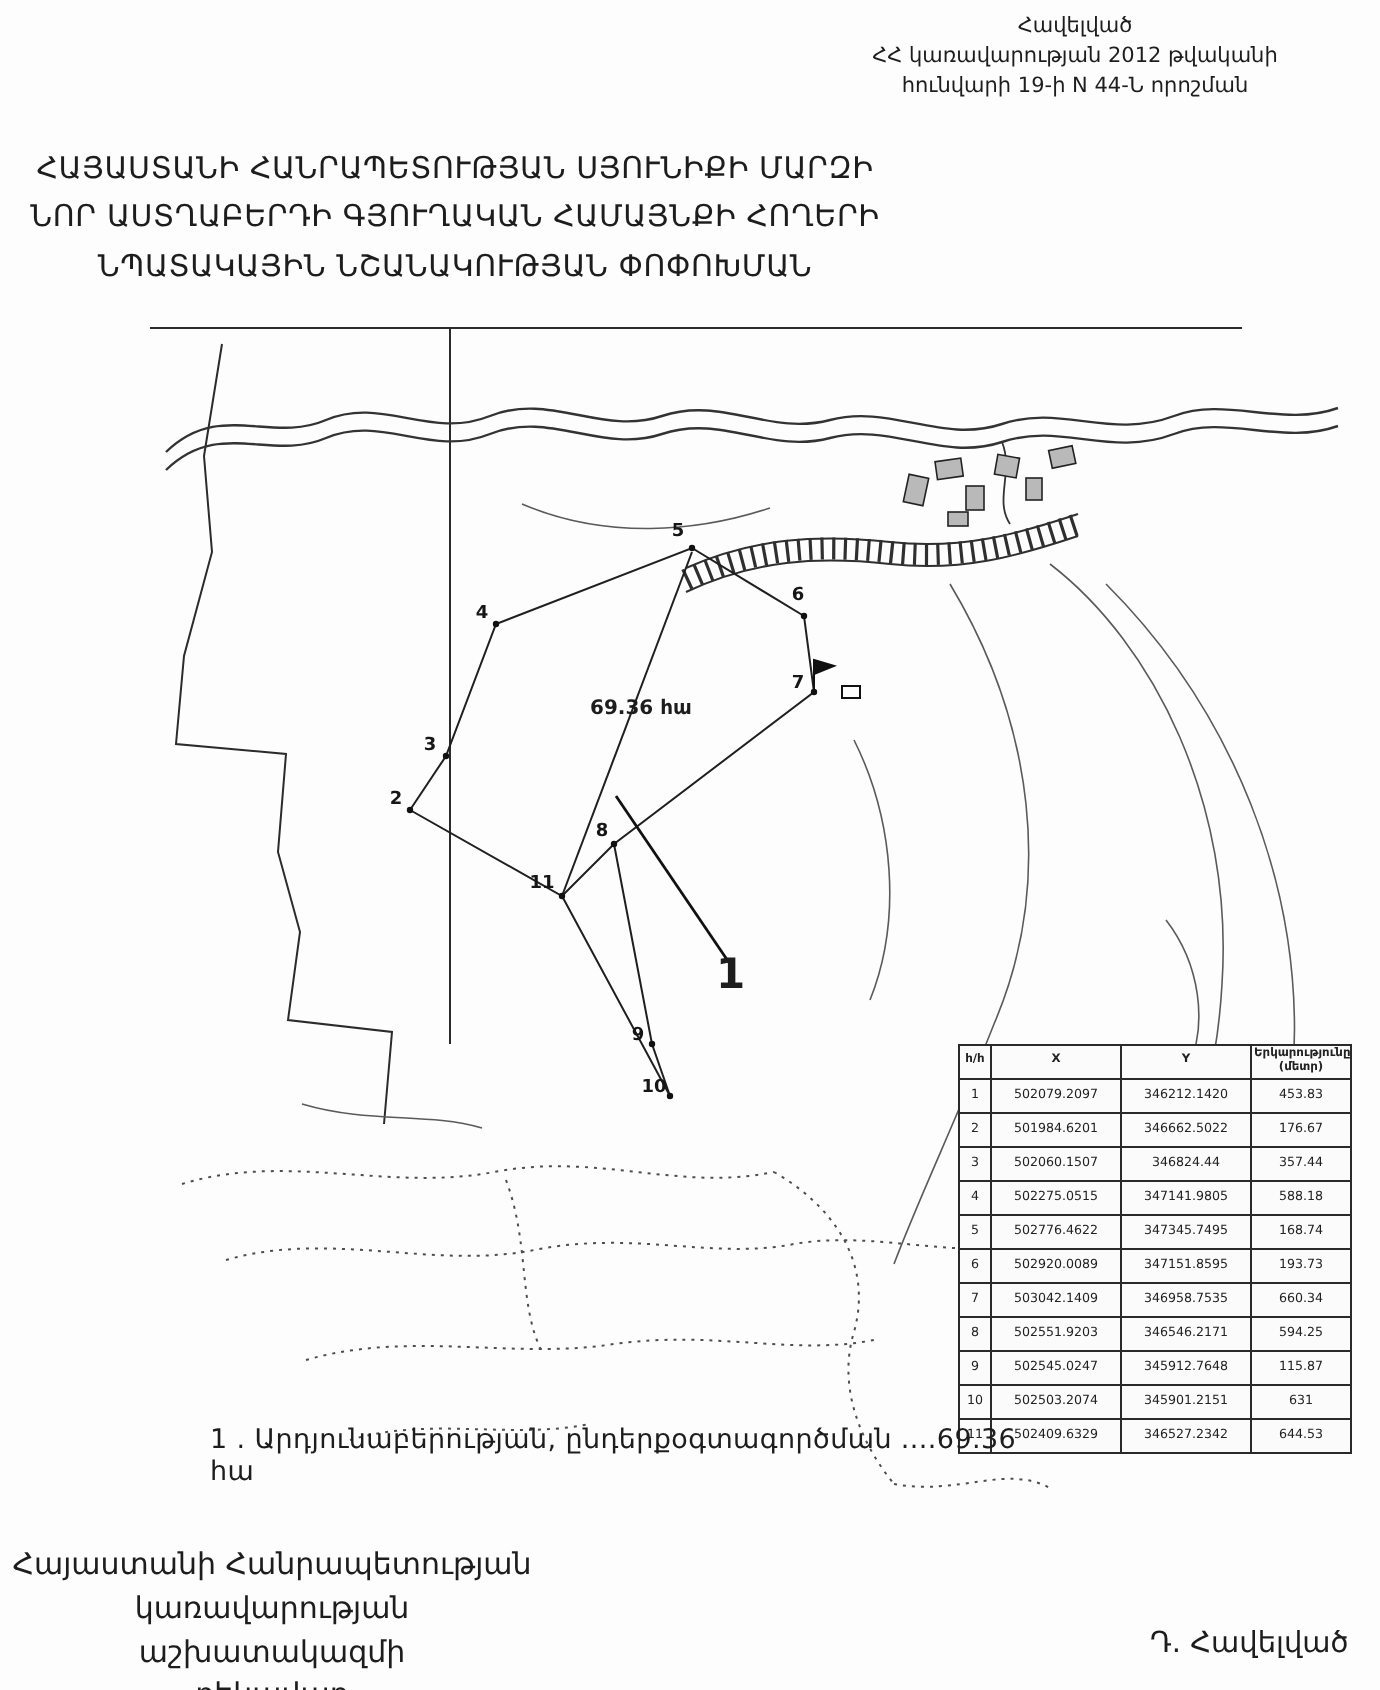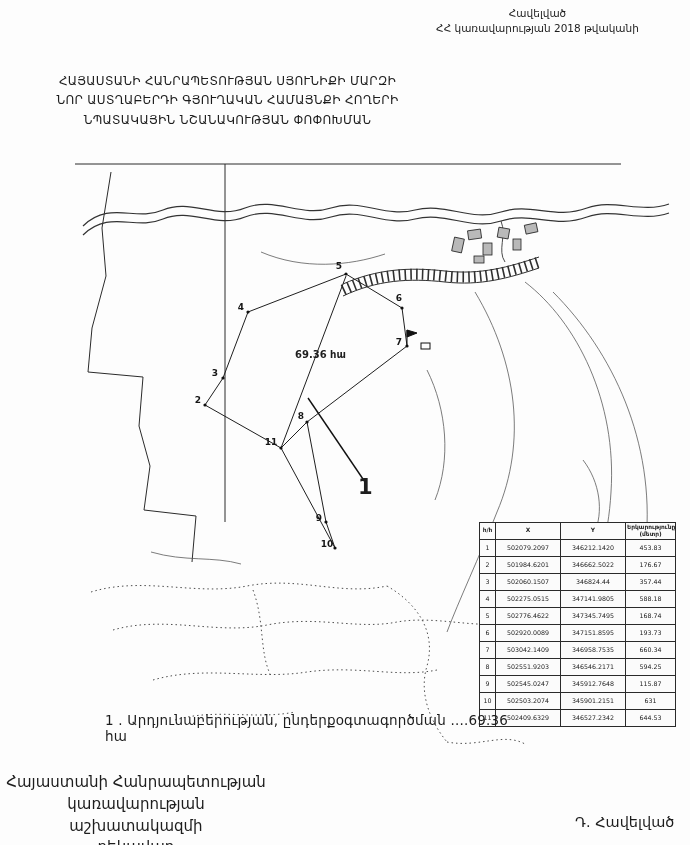--- a/index.html
+++ b/index.html
@@ -11,21 +11,21 @@
   .appendix{
     position:absolute;left:395px;top:6px;width:285px;
     text-align:center;font-size:10.5px;line-height:1.45;
   }
   .scheme-title{
     position:absolute;left:140px;top:40px;width:180px;
     text-align:center;font-size:13px;font-weight:600;letter-spacing:6px;
   }
   .subtitle{
     position:absolute;left:0;top:72px;width:455px;
-    text-align:center;font-size:12px;font-weight:500;
+    text-align:center;font-size:15px;font-weight:500;
     line-height:1.62;letter-spacing:.3px;
   }
   .map-area{position:absolute;left:55px;top:160px;width:620px;height:605px;}
   .map-area svg{position:absolute;left:0;top:0;}
   .pt-label{
     position:absolute;font-size:9px;font-weight:600;color:#161616;
     transform:translate(-50%,-50%);
   }
   .area-label{
     position:absolute;left:240px;top:189px;font-size:10px;font-weight:700;
@@ -61,21 +61,22 @@
     font-size:14.5px;
   }
 </style>
 </head>
 <body>
 
 <div class="page">
 
   <div class="appendix">
     <div>Հավելված</div>
-    <div>ՀՀ կառավարության 2018 թվականի</div>
+    <div>ՀՀ կառավարության 2012 թվականի</div>
+    <div>հունվարի 19-ի N 44-Ն որոշման</div>
   </div>
 
 
   <div class="subtitle">
     <div>ՀԱՅԱՍՏԱՆԻ ՀԱՆՐԱՊԵՏՈՒԹՅԱՆ ՍՅՈՒՆԻՔԻ ՄԱՐԶԻ</div>
     <div>ՆՈՐ ԱՍՏՂԱԲԵՐԴԻ ԳՅՈՒՂԱԿԱՆ ՀԱՄԱՅՆՔԻ ՀՈՂԵՐԻ</div>
     <div>ՆՊԱՏԱԿԱՅԻՆ ՆՇԱՆԱԿՈՒԹՅԱՆ ՓՈՓՈԽՄԱՆ</div>
   </div>
 
   <div class="map-area">

